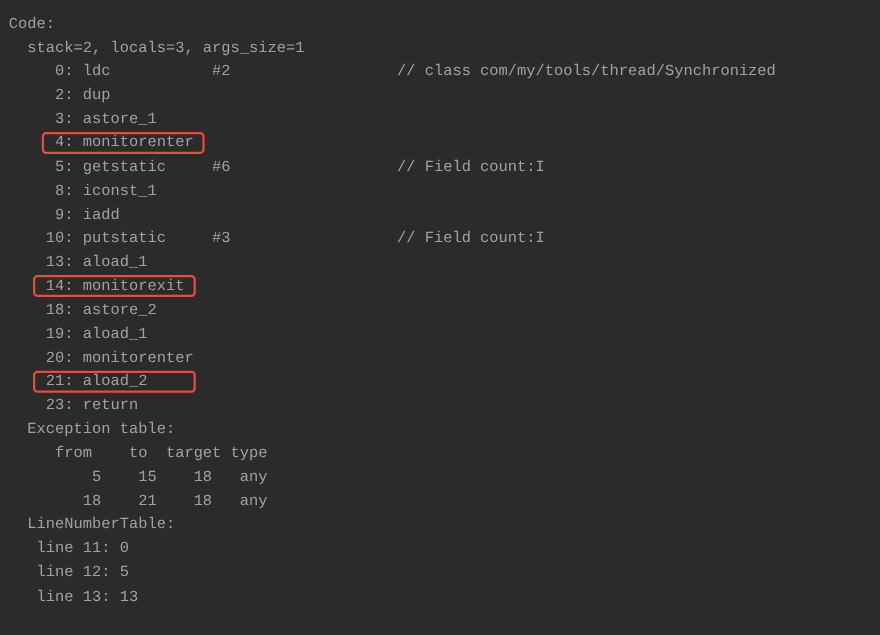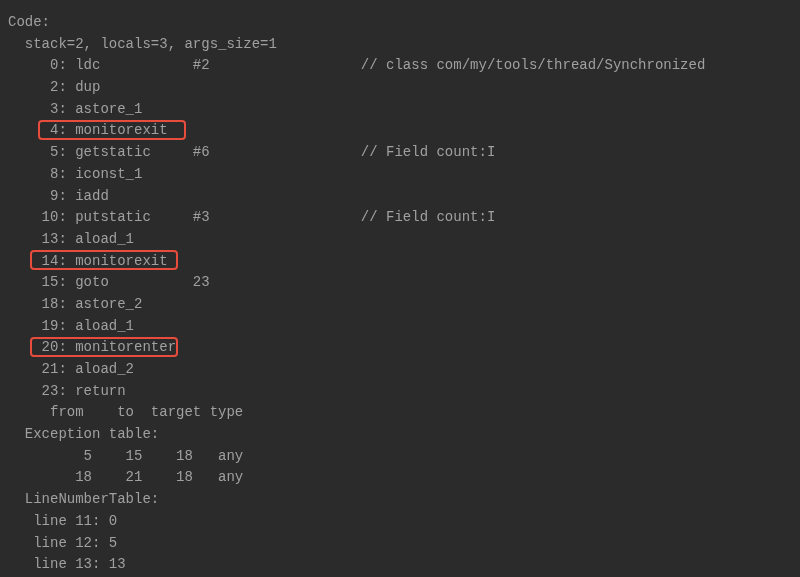--- a/index.html
+++ b/index.html
@@ -36,36 +36,35 @@
 </head>
 <body>
 
 <div class="container">
   <div class="line">Code:</div>
   <div class="line">  stack=2, locals=3, args_size=1</div>
   <div id="instructions">
       <div class="line">     0: ldc           #2                  // class com/my/tools/thread/Synchronized</div>
       <div class="line">     2: dup</div>
       <div class="line">     3: astore_1</div>
-      <div class="line">     4: monitorexit</div>
+      <div class="line">     4: monitorenter</div>
       <div class="line">     5: getstatic     #6                  // Field count:I</div>
       <div class="line">     8: iconst_1</div>
       <div class="line">     9: iadd</div>
       <div class="line">    10: putstatic     #3                  // Field count:I</div>
       <div class="line">    13: aload_1</div>
       <div class="line">    14: monitorexit</div>
-      <div class="line">    15: goto          23</div>
       <div class="line">    18: astore_2</div>
       <div class="line">    19: aload_1</div>
       <div class="line">    20: monitorenter</div>
       <div class="line">    21: aload_2</div>
       <div class="line">    23: return</div>
     </div>
+  <div class="line">  Exception table:</div>
   <div class="line">     from    to  target type</div>
-  <div class="line">  Exception table:</div>
   <div class="line">         5    15    18   any</div>
   <div class="line">        18    21    18   any</div>
   <div class="line">  LineNumberTable:</div>
   <div class="line">   line 11: 0</div>
   <div class="line">   line 12: 5</div>
   <div class="line">   line 13: 13</div>
 
   <div id="highlights">
       <div class="highlight-box" style="top: 108px; left: 30px; width: 148px; height: 20px;"></div>
       <div class="highlight-box" style="top: 238px; left: 22px; width: 148px; height: 20px;"></div>

